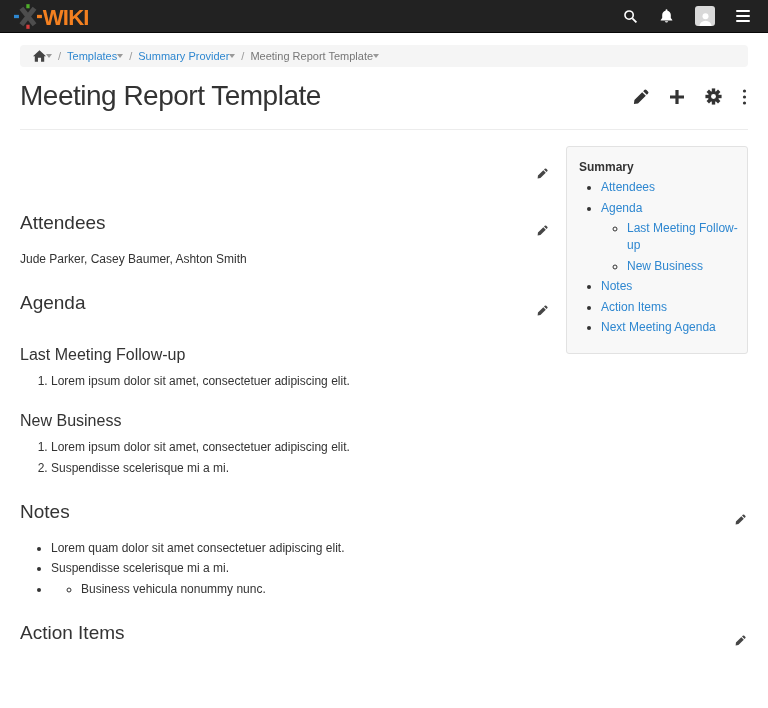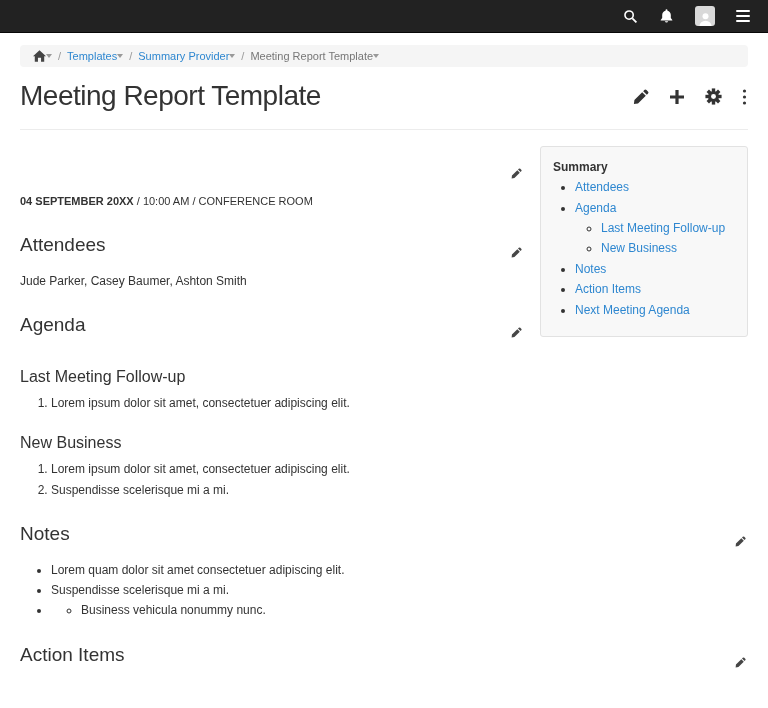--- a/index.html
+++ b/index.html
@@ -41,21 +41,21 @@
   .page-title { font-size:28px; font-weight:400; color:#333; margin:0; line-height:1.1; letter-spacing:-0.5px; }
   .actions { margin-left:auto; display:flex; align-items:center; gap:18px; padding-top:6px; }
   .action-btn { background:none; border:none; padding:1px; cursor:pointer; display:flex; }
   .doc-meta { font-size:11px; color:#777; margin:7px 0 0; }
   .doc-meta a { color:#2e87d0; text-decoration:none; }
   hr.rule { border:none; border-top:1px solid #ececec; margin:17px 0 0; }
 
   
   .xcontent { padding-top:16px; font-size:12px; line-height:1.45; }
   .summary-box {
-    float:right; width:208px; margin:0 0 12px 16px;
+    float:right; width:182px; margin:0 0 12px 16px;
     background:#f8f8f8; border:1px solid #e2e2e2; border-radius:3px;
     padding:12px 8px 14px 10px; font-size:12px;
   }
   .summary-title { font-weight:bold; color:#333; margin:0 0 1px 2px; }
   .summary-box ul { margin:2px 0 0; padding-left:24px; }
   .summary-box ul ul { list-style:circle; padding-left:26px; margin:0; }
   .summary-box li { margin:1px 0; }
   .summary-box a { color:#2e87d0; text-decoration:none; }
 
   .sec { overflow:hidden; }
@@ -69,20 +69,31 @@
   .xcontent ol, .xcontent ul.bullets { margin:5px 0 6px; padding-left:31px; }
   .xcontent li { margin:3px 0; }
   .xcontent ul.sub { list-style:circle; margin:2px 0 0; padding-left:30px; }
 </style>
 </head>
 <body>
 
 <div class="page">
 
   <header class="navbar">
+    <div class="logo">
+      <svg width="92" height="25" viewBox="0 0 112 30">
+        <line x1="9" y1="5" x2="25" y2="25" stroke="#4d4d4d" stroke-width="6"></line>
+        <line x1="25" y1="5" x2="9" y2="25" stroke="#4d4d4d" stroke-width="6"></line>
+        <rect x="15" y="0" width="4" height="5" fill="#4fae2a"></rect>
+        <rect x="15" y="25" width="4" height="5" fill="#d43c3c"></rect>
+        <rect x="0" y="13" width="6" height="4" fill="#2e87d0"></rect>
+        <rect x="28" y="13" width="6" height="4" fill="#f48020"></rect>
+        <text x="35" y="25" font-size="27" font-weight="bold" letter-spacing="-1" fill="#f48020" font-family="Liberation Sans, sans-serif">WIKI</text>
+      </svg>
+    </div>
     <div class="nav-icons">
       <button class="nav-btn">
         <svg width="15" height="15" viewBox="0 0 16 16">
           <circle cx="6.5" cy="6.5" r="4.4" fill="none" stroke="#fff" stroke-width="1.7"></circle>
           <line x1="10" y1="10" x2="14.3" y2="14.3" stroke="#fff" stroke-width="1.9"></line>
         </svg>
       </button>
       <button class="nav-btn">
         <svg width="15" height="16" viewBox="0 0 16 17">
           <path fill="#fff" d="M8 1.2c.6 0 1 .45 1 1v.7c2.1.5 3.6 2.3 3.6 4.5v3.2l1.6 2.1v.6H1.8v-.6l1.6-2.1V7.4c0-2.2 1.5-4 3.6-4.5v-.7c0-.55.4-1 1-1z"></path>
@@ -193,21 +204,20 @@
         </ul>
       </aside>
 
       <h1 class="doc-h1 sec">
         <span class="sec-edit">
           <svg width="11" height="11" viewBox="0 0 16 16">
             <path fill="#333" d="M11.3 1.1a1.55 1.55 0 012.2 0l1.4 1.4a1.55 1.55 0 010 2.2l-1.1 1.1-3.6-3.6zM9.2 3.2l3.6 3.6-7.8 7.8L.9 15.1l.5-4.1z"></path>
           </svg>
         </span>
       </h1>
-      <p class="meeting-meta"><b>04 SEPTEMBER 20XX</b><span> / 10:00 AM / CONFERENCE ROOM</span></p>
 
       <h2 class="doc-h2 sec">
         <span class="sec-edit">
           <svg width="11" height="11" viewBox="0 0 16 16">
             <path fill="#333" d="M11.3 1.1a1.55 1.55 0 012.2 0l1.4 1.4a1.55 1.55 0 010 2.2l-1.1 1.1-3.6-3.6zM9.2 3.2l3.6 3.6-7.8 7.8L.9 15.1l.5-4.1z"></path>
           </svg>
         </span>
         <span>Attendees</span>
       </h2>
       <p class="body-text">Jude Parker, Casey Baumer, Ashton Smith</p>

